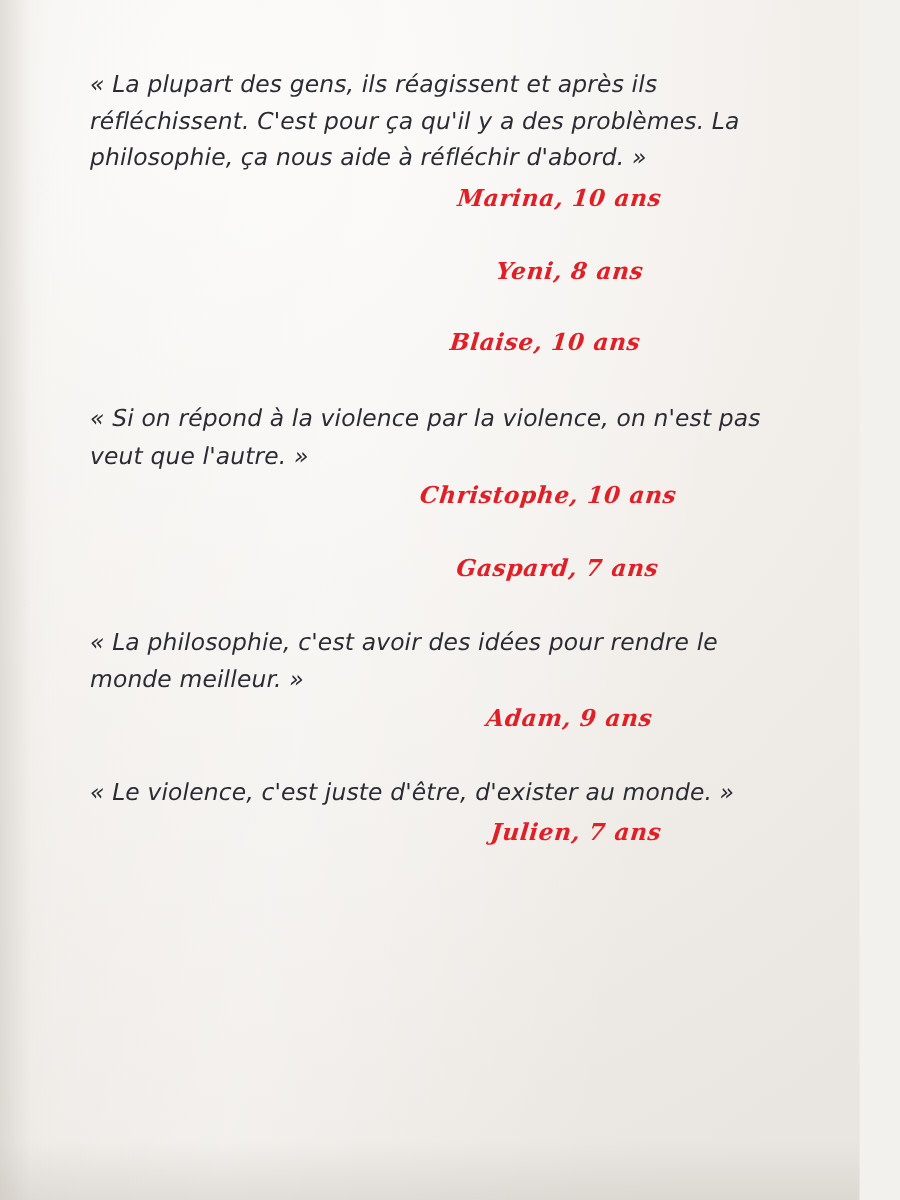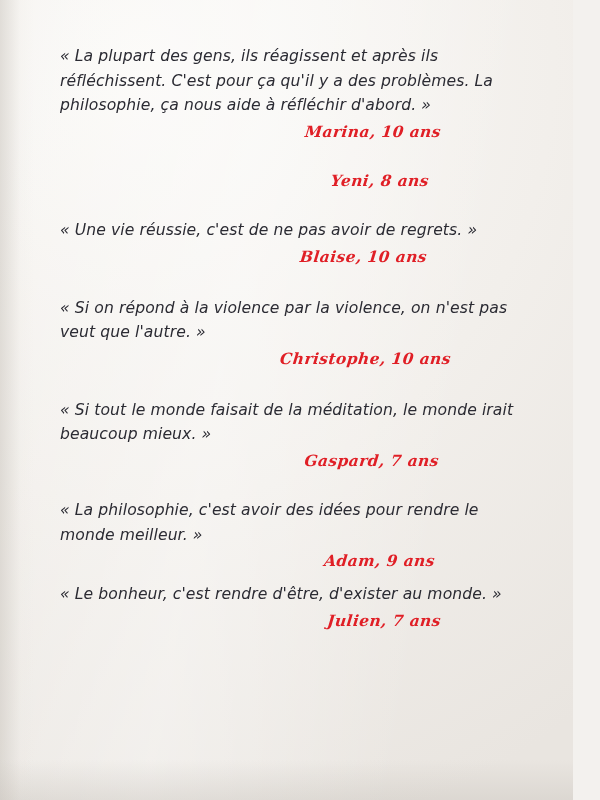--- a/index.html
+++ b/index.html
@@ -72,21 +72,21 @@
   .b0 { margin-bottom: 30px; }
   .b0 .attribution { padding-right: 86px; }
   .b1 { margin-bottom: 28px; }
   .b1 .attribution { padding-right: 98px; }
   .b2 { margin-bottom: 30px; }
   .b2 .attribution { padding-right: 100px; }
   .b3 { margin-bottom: 30px; }
   .b3 .attribution { padding-right: 76px; }
   .b4 { margin-bottom: 28px; }
   .b4 .attribution { padding-right: 88px; }
-  .b5 { margin-bottom: 12px; }
+  .b5 { margin-bottom: 28px; }
   .b5 .attribution { padding-right: 92px; }
   .b6 { margin-bottom: 0; }
   .b6 .attribution { padding-right: 86px; }
 </style>
 </head>
 <body>
 
 <div class="page">
 
   <div class="quote-block b0">
@@ -96,47 +96,45 @@
     </div>
   </div>
 
   <div class="quote-block b1">
     <div class="attribution">
       <span class="name">Yeni, 8 ans</span>
     </div>
   </div>
 
   <div class="quote-block b2">
-    <p class="quote-text">« Une vie réussie, c'est de ne pas avoir de regrets. »</p>
     <div class="attribution">
       <span class="name">Blaise, 10 ans</span>
     </div>
   </div>
 
   <div class="quote-block b3">
     <p class="quote-text">« Si on répond à la violence par la violence, on n'est pas veut que l'autre. »</p>
     <div class="attribution">
       <span class="name">Christophe, 10 ans</span>
     </div>
   </div>
 
   <div class="quote-block b4">
-    <p class="quote-text">« Si tout le monde faisait de la méditation, le monde irait beaucoup mieux. »</p>
     <div class="attribution">
       <span class="name">Gaspard, 7 ans</span>
     </div>
   </div>
 
   <div class="quote-block b5">
     <p class="quote-text">« La philosophie, c'est avoir des idées pour rendre le monde meilleur. »</p>
     <div class="attribution">
       <span class="name">Adam, 9 ans</span>
     </div>
   </div>
 
   <div class="quote-block b6">
-    <p class="quote-text">« Le bonheur, c'est rendre d'être, d'exister au monde. »</p>
+    <p class="quote-text">« Le violence, c'est juste d'être, d'exister au monde. »</p>
     <div class="attribution">
       <span class="name">Julien, 7 ans</span>
     </div>
   </div>
 
 </div>
 
 </body></html>

